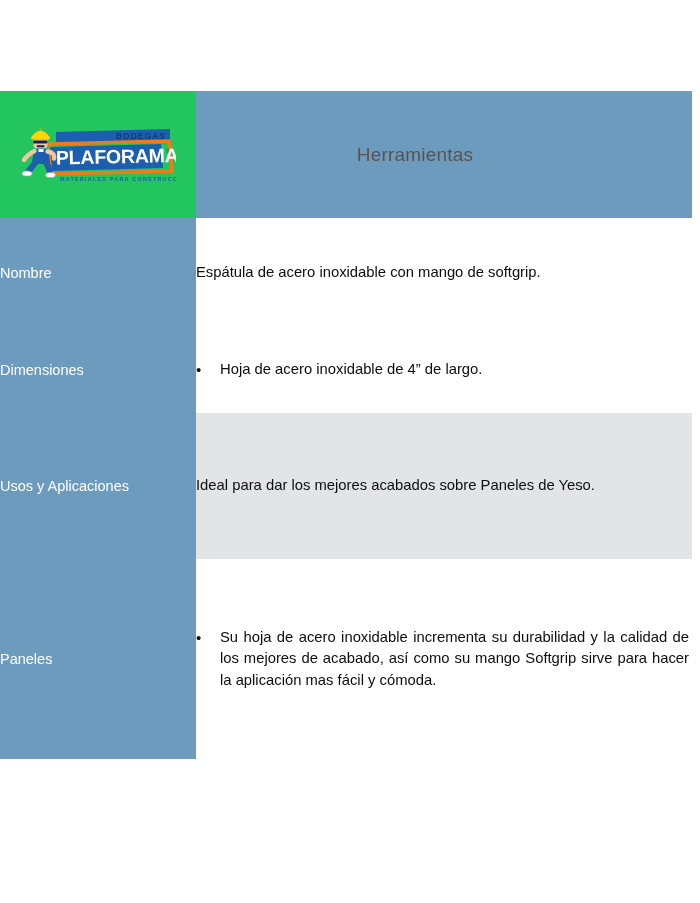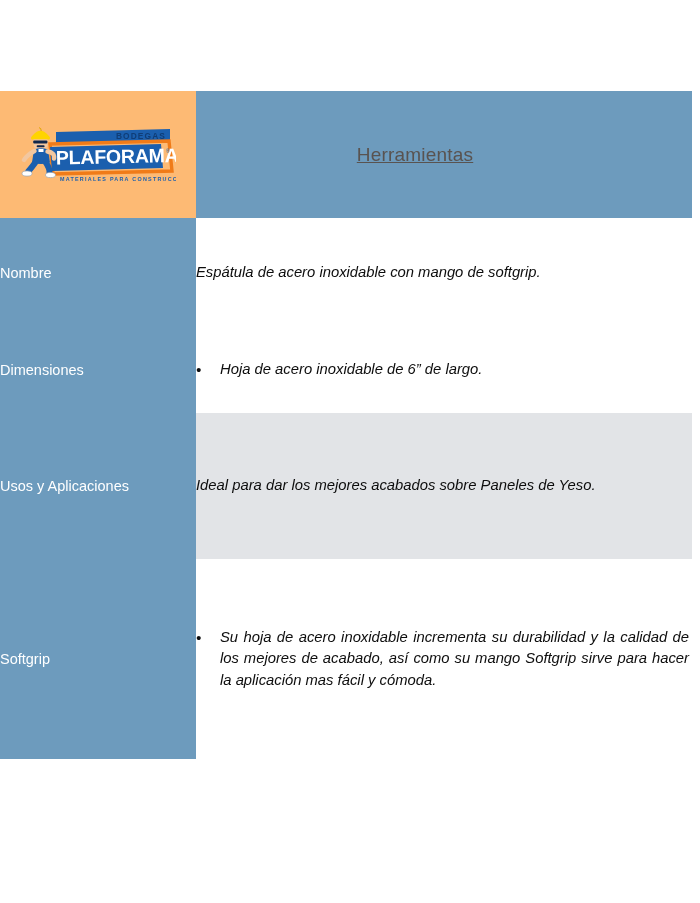--- a/index.html
+++ b/index.html
@@ -33,37 +33,36 @@
 
   .spec-table td {
     padding: 0;
     vertical-align: middle;
   }
 
   
   .hdr-logo-cell {
     width: 196px;
     height: 127px;
-    background: #fdba74;
+    background: #22c55e;
     vertical-align: middle;
     text-align: center;
   }
   .hdr-title-cell {
     background: #6D9BBD;
     height: 127px;
     text-align: center;
     vertical-align: middle;
   }
   .hdr-title {
     display: block;
     font-size: 19px;
     color: #595350;
     letter-spacing: .2px;
     padding-right: 58px;
-    text-decoration: underline;
   }
 
   
   .logo-wrap {
     position: relative;
     width: 156px;
     height: 60px;
     margin: 0 auto;
   }
   .logo-svg { display: block; }
@@ -80,21 +79,20 @@
   }
 
   
   .content-cell {
     padding: 0 12px 0 17px;
     box-sizing: border-box;
     color: #0d0d0d;
     font-size: 14.8px;
     line-height: 1.45;
     vertical-align: middle;
-    font-style: italic;
   }
   .bg-white { background: #ffffff; }
   .bg-gray  { background: #E2E4E7; }
 
   .justify-txt {
     text-align: justify;
     text-justify: inter-word;
     margin: 0;
     padding-right: 4px;
   }
@@ -195,34 +193,34 @@
           <p class="justify-txt">Espátula de acero inoxidable con mango de softgrip.</p>
         </td>
       </tr>
 
 
       <tr class="r-dimen">
         <td class="label-cell">Dimensiones</td>
         <td class="content-cell bg-white">
           <div class="bullet-row">
             <span class="bullet-dot">•</span>
-            <span class="bullet-txt">Hoja de acero inoxidable de 6” de largo.</span>
+            <span class="bullet-txt">Hoja de acero inoxidable de 4” de largo.</span>
           </div>
         </td>
       </tr>
 
       <tr class="r-usos">
         <td class="label-cell">Usos y Aplicaciones</td>
         <td class="content-cell bg-gray">
           <p class="justify-txt">Ideal para dar los mejores acabados sobre Paneles de Yeso.</p>
         </td>
       </tr>
 
       <tr class="r-ventaj">
-        <td class="label-cell">Softgrip</td>
+        <td class="label-cell">Paneles</td>
         <td class="content-cell bg-white">
           <div class="bullet-row">
             <span class="bullet-dot">•</span>
             <span class="bullet-txt justify">Su hoja de acero inoxidable incrementa su durabilidad y la calidad de los mejores de acabado, así como su mango Softgrip sirve para hacer la aplicación mas fácil y cómoda.</span>
           </div>
         </td>
       </tr>
 
     </tbody>
   </table>

